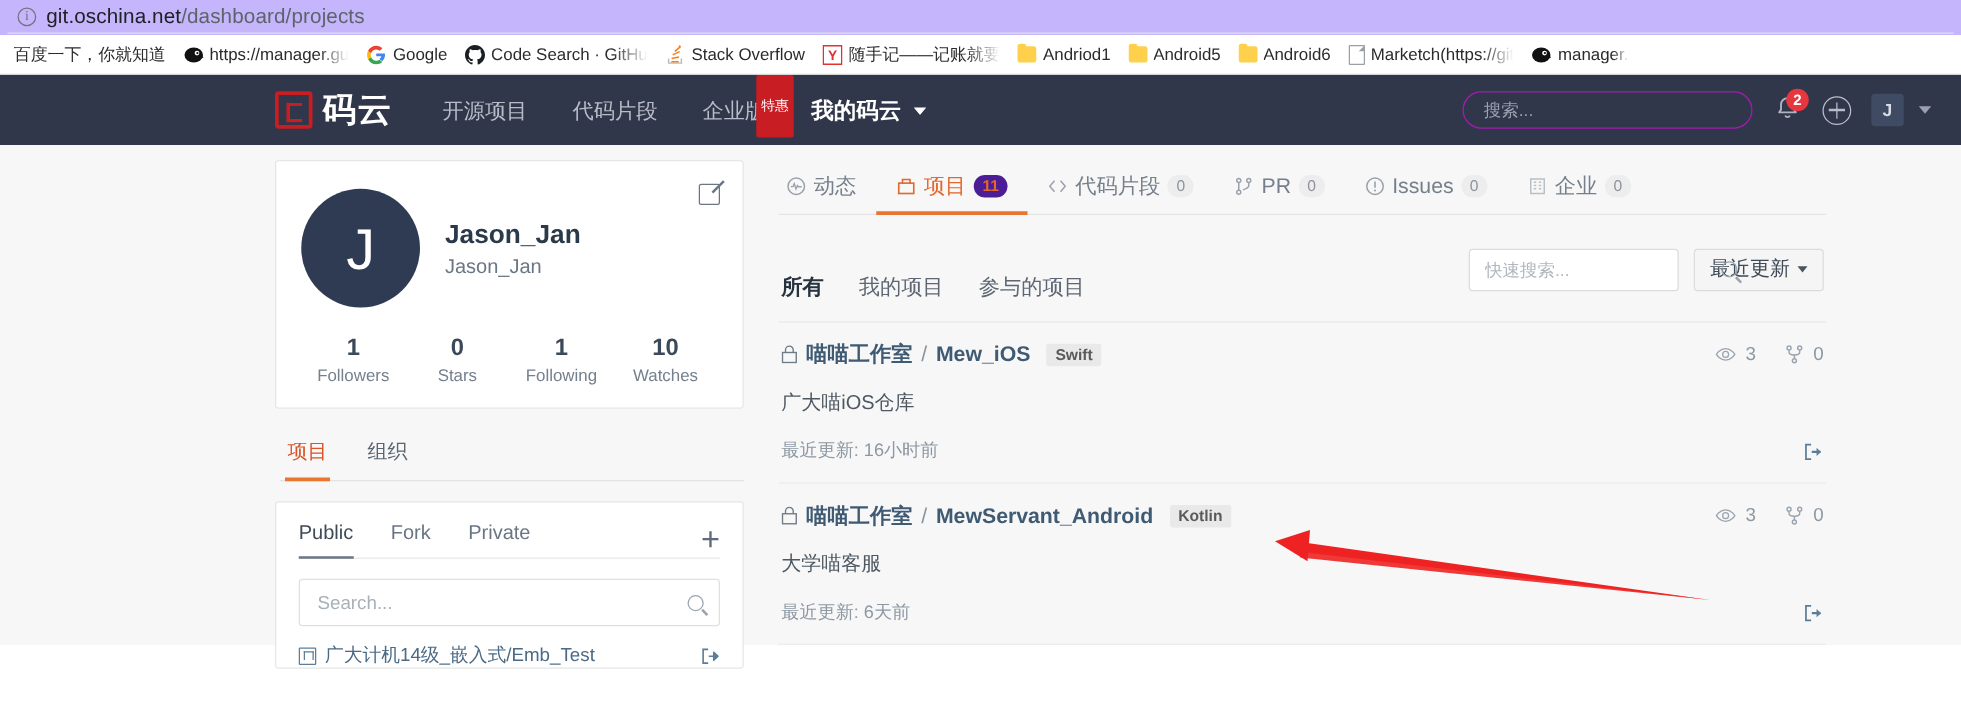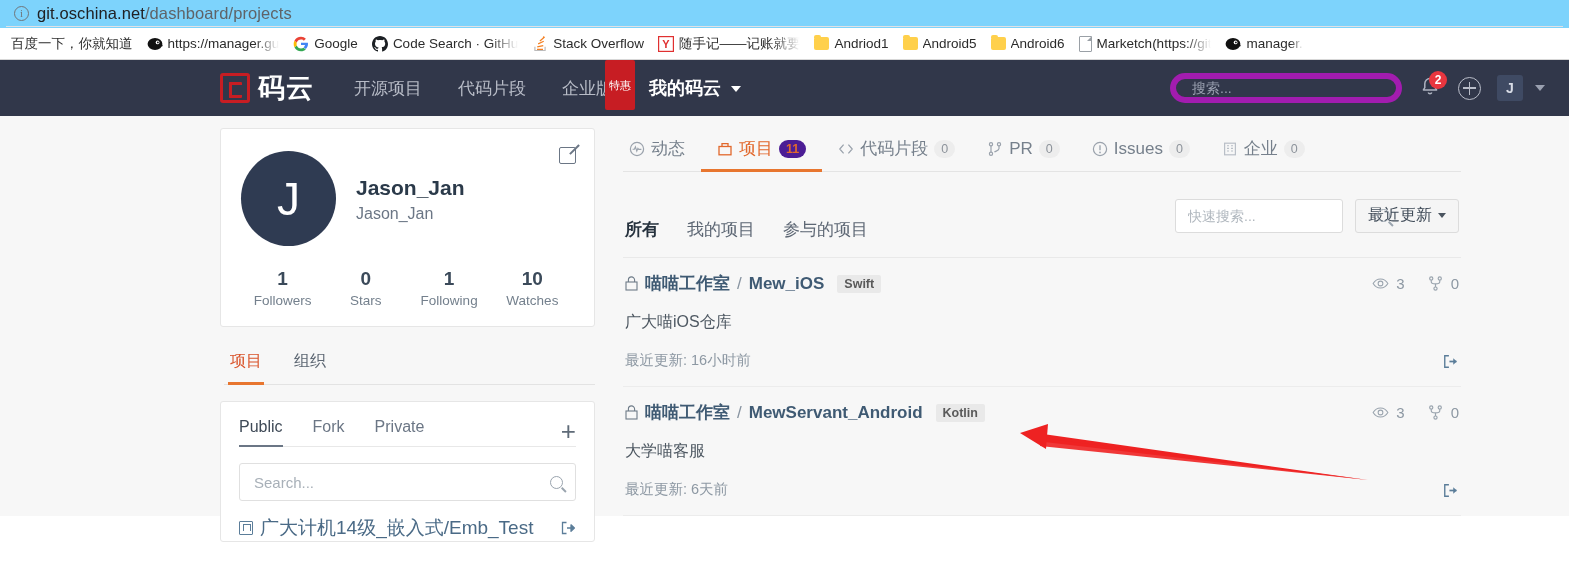--- a/index.html
+++ b/index.html
@@ -14,21 +14,21 @@
   
   .browser-chrome {
     width: 1569px;
     background: #ffffff;
   }
   .urlbar-row {
     height: 28px;
     display: flex;
     align-items: center;
     padding: 0 6px;
-    background: #7dd3fc;
+    background: #c4b5fd;
   }
   .urlbar {
     flex: 1;
     height: 26px;
     display: flex;
     align-items: center;
     gap: 8px;
     padding: 0 8px;
     font-size: 16px;
     color: #5f6368;
@@ -175,21 +175,21 @@
   }
   .nav-right {
     position: absolute;
     right: 24px;
     display: flex;
     align-items: center;
     gap: 16px;
   }
   .nav-search {
     width: 232px; height: 30px;
-    border: 6px solid #a21caf;
+    border: 1px solid #a21caf;
     border-radius: 15px;
     background: transparent;
     color: #a9aebd;
     font-size: 14px;
     padding: 0 16px;
     outline: none;
     font-family: inherit;
   }
   .nav-search::placeholder { color: #9aa0b0; }
   .bell-wrap { position: relative; width: 24px; height: 26px; }
@@ -329,21 +329,21 @@
   .mag::after {
     content:""; position:absolute;
     right:-5px; bottom:-3px;
     width: 6px; height: 1.5px;
     background:#9aa4ae;
     transform: rotate(45deg);
   }
   .side-repo-row {
     display: flex; align-items: center;
     margin-top: 14px;
-    font-size: 19px;
+    font-size: 15px;
     color: #4a6a86;
     gap: 7px;
   }
   .repo-mini-icon {
     width: 14px; height: 14px;
     border: 1.4px solid #5b7d99;
     border-radius: 1px;
     position: relative; flex:none;
   }
   .repo-mini-icon::after {

